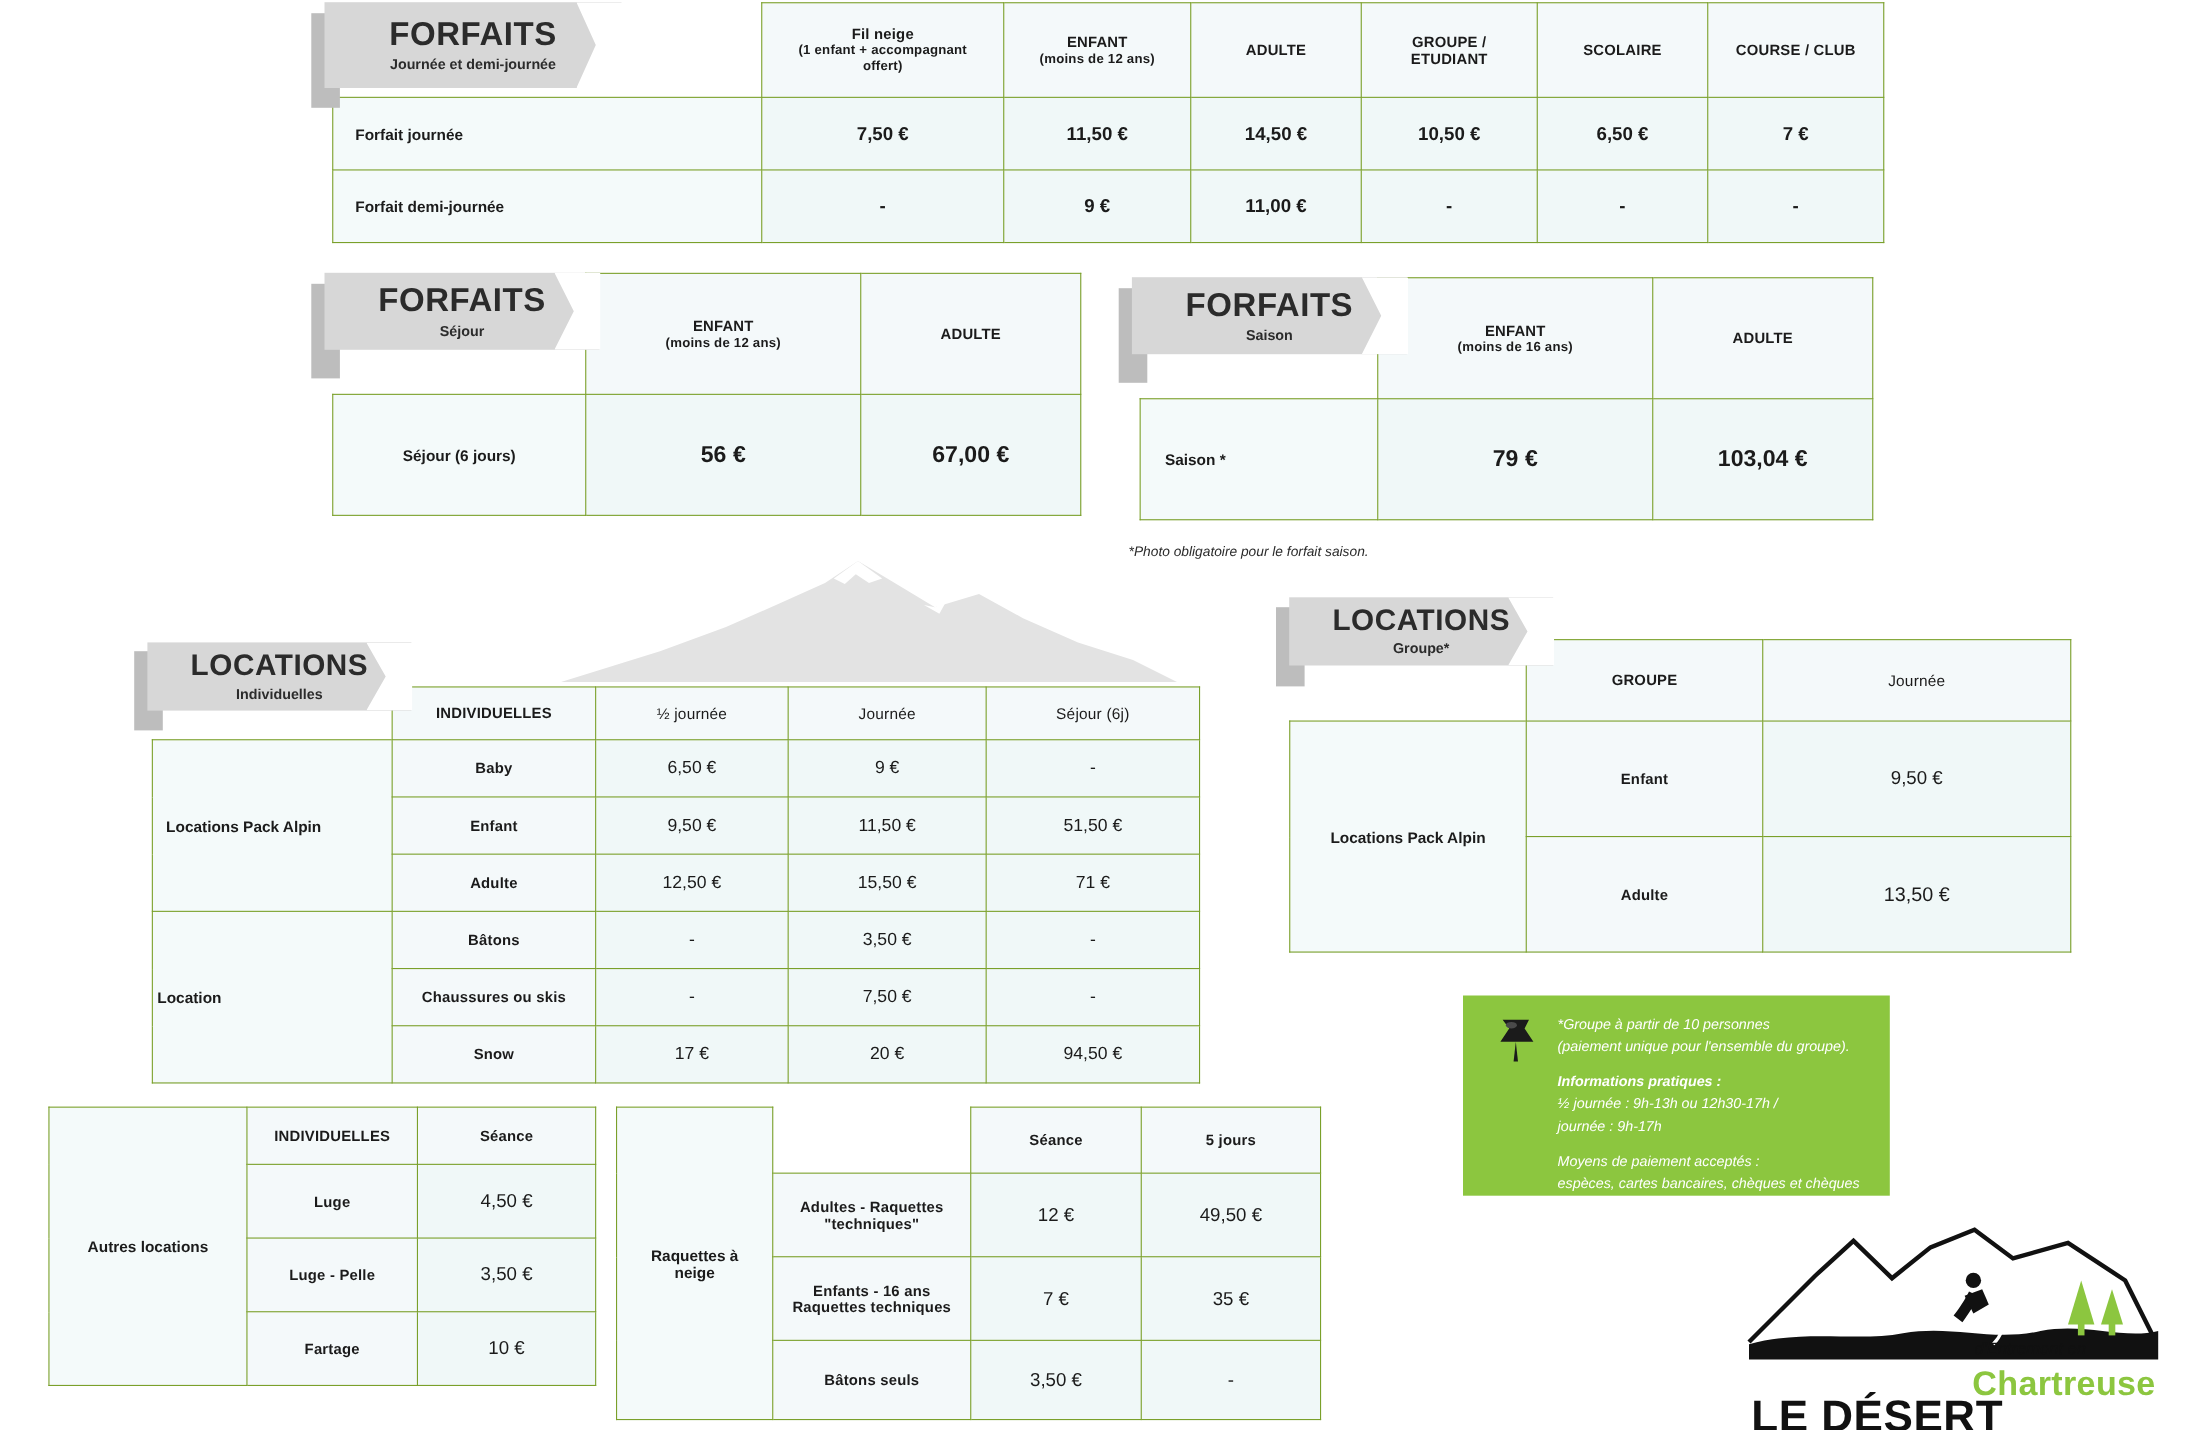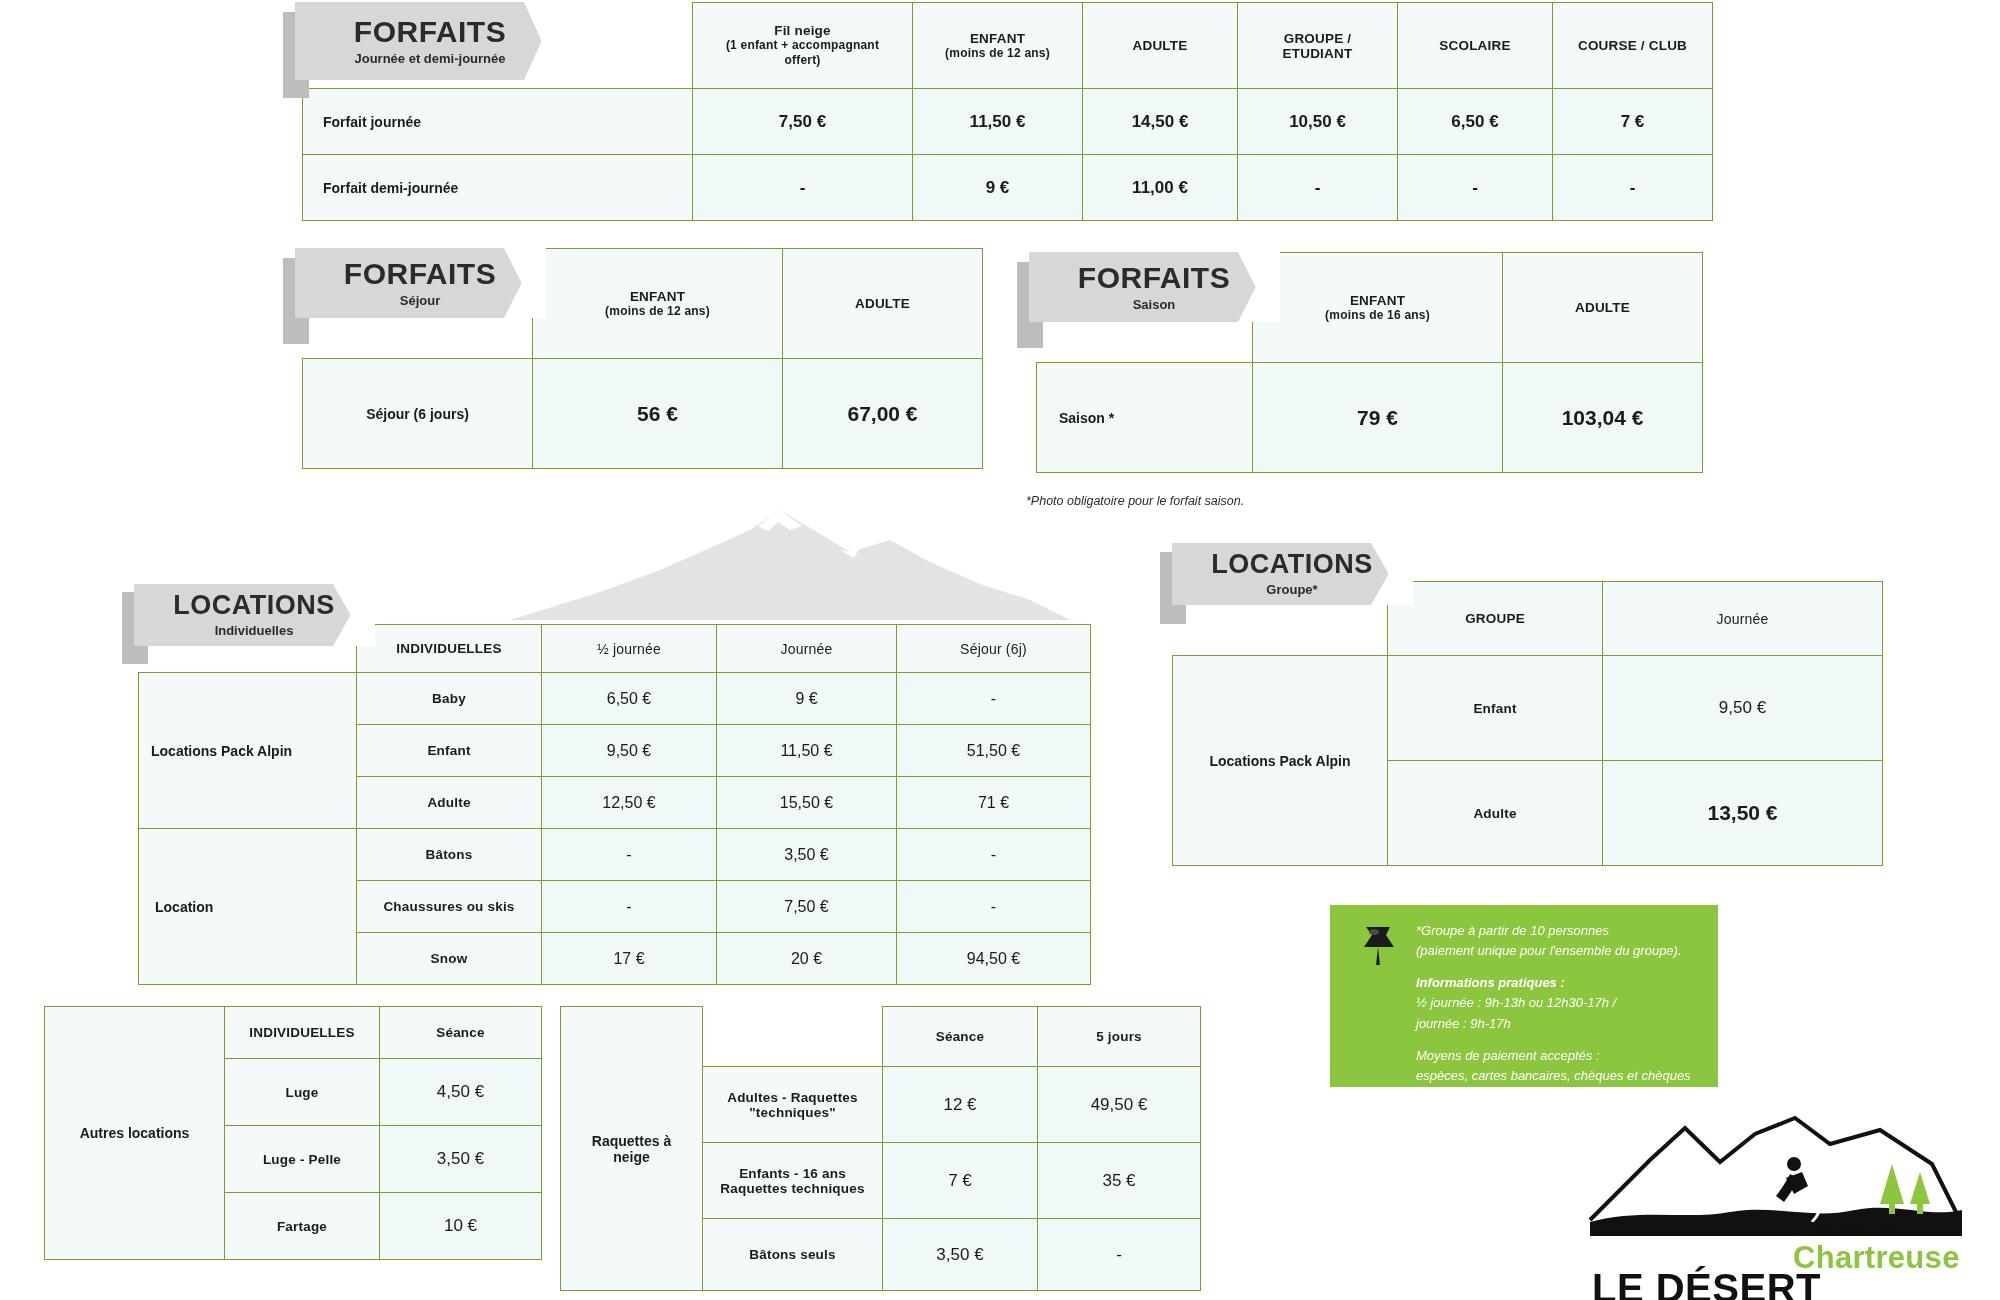--- a/index.html
+++ b/index.html
@@ -219,21 +219,21 @@
       <td style="font-weight:normal;font-size:16px;">11,50 €</td>
       <td style="font-weight:normal;font-size:16px;">51,50 €</td>
     </tr>
     <tr style="height:52px;">
       <td class="hdr">Adulte</td>
       <td style="font-weight:normal;font-size:16px;">12,50 €</td>
       <td style="font-weight:normal;font-size:16px;">15,50 €</td>
       <td style="font-weight:normal;font-size:16px;">71 €</td>
     </tr>
     <tr style="height:52px;">
-      <td class="rowlbl" rowspan="3" style="text-align:left;padding-left:16px;">Location</td>
+      <td class="rowlbl" rowspan="3" style="text-align:left;padding-left:4px;">Location</td>
       <td class="hdr">Bâtons</td>
       <td style="font-weight:normal;font-size:16px;">-</td>
       <td style="font-weight:normal;font-size:16px;">3,50 €</td>
       <td style="font-weight:normal;font-size:16px;">-</td>
     </tr>
     <tr style="height:52px;">
       <td class="hdr">Chaussures ou skis</td>
       <td style="font-weight:normal;font-size:16px;">-</td>
       <td style="font-weight:normal;font-size:16px;">7,50 €</td>
       <td style="font-weight:normal;font-size:16px;">-</td>
@@ -265,21 +265,21 @@
       <td class="hdr">GROUPE</td>
       <td class="hdr" style="font-weight:normal;font-size:14px;">Journée</td>
     </tr>
     <tr style="height:105px;">
       <td class="rowlbl" rowspan="2">Locations Pack Alpin</td>
       <td class="hdr">Enfant</td>
       <td style="font-weight:normal;font-size:17px;">9,50 €</td>
     </tr>
     <tr style="height:105px;">
       <td class="hdr">Adulte</td>
-      <td style="font-weight:bold;font-size:21px;">13,50 €</td>
+      <td style="font-weight:normal;font-size:18px;">13,50 €</td>
     </tr>
   </tbody>
     </table>
 
   <div class="greenbox" style="left:1330px;top:905px;width:388px;height:182px;">
     <svg class="pin" viewBox="0 0 46 46">
       <path d="M10 6 L34 6 L30 14 L38 26 L8 26 L16 14 Z" fill="#1b1b1b"></path>
       <path d="M22 26 L20 44 L24 44 Z" fill="#1b1b1b"></path>
       <ellipse cx="18" cy="11" rx="5" ry="3" fill="#4a4a4a"></ellipse>
     </svg>

